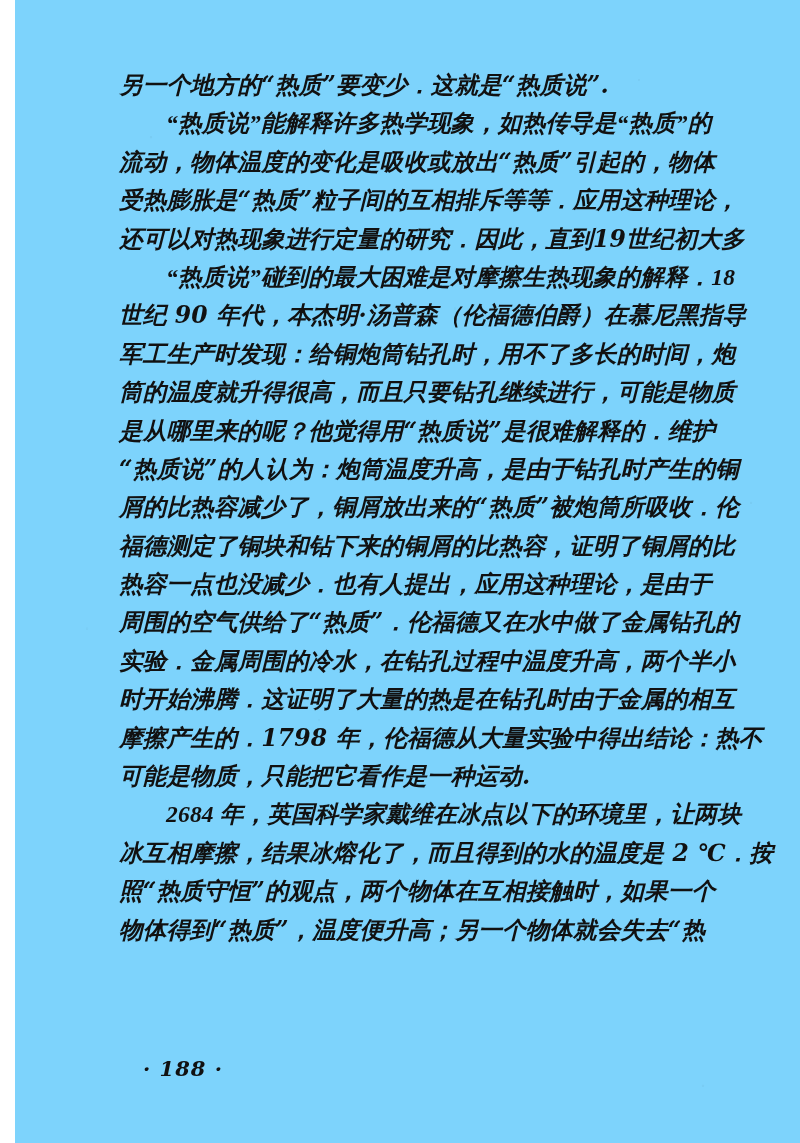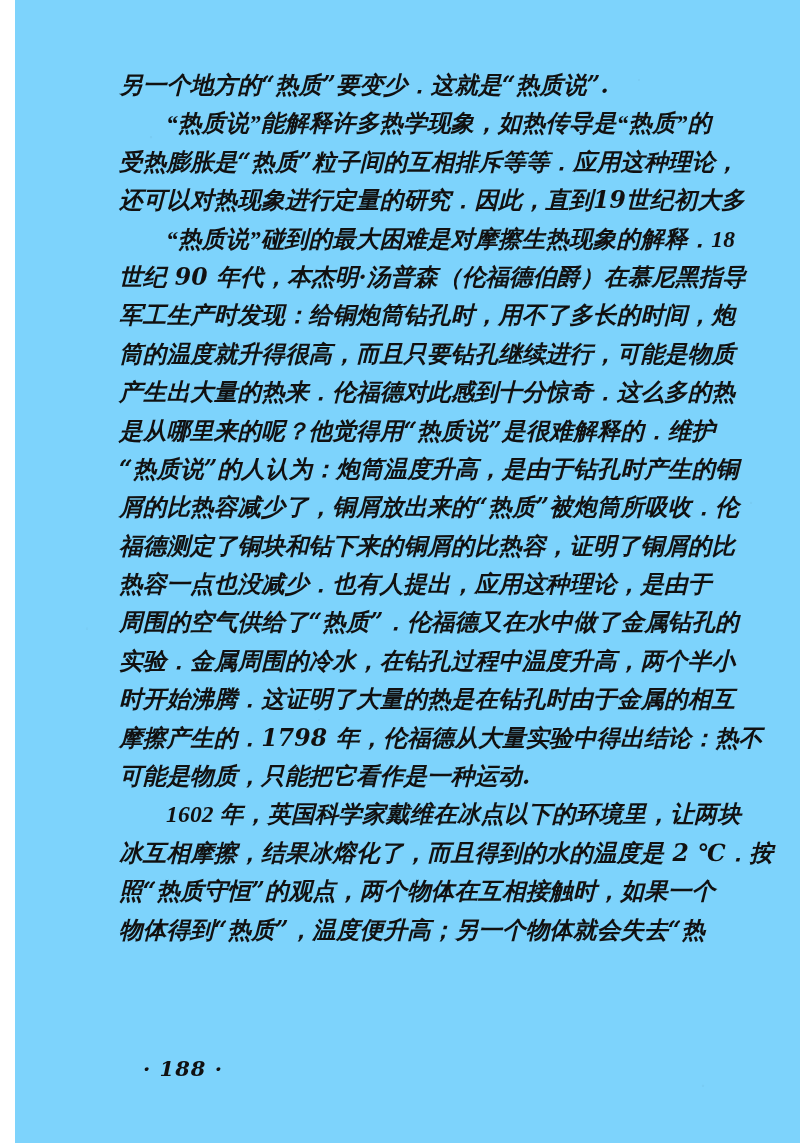--- a/index.html
+++ b/index.html
@@ -73,40 +73,40 @@
 <body>
 
 <div class="page">
   <div class="paper-noise"></div>
 
   <div class="body-text">
 
     <div class="line">另一个地方的“热质”要变少．这就是“热质说”.</div>
 
     <div class="line indent">“热质说”能解释许多热学现象，如热传导是“热质”的</div>
+    <div class="line">流动，物体温度的变化是吸收或放出“热质”引起的，物体</div>
     <div class="line">受热膨胀是“热质”粒子间的互相排斥等等．应用这种理论，</div>
     <div class="line">还可以对热现象进行定量的研究．因此，直到19世纪初大多</div>
 
     <div class="line indent">“热质说”碰到的最大困难是对摩擦生热现象的解释．18</div>
     <div class="line">世纪 90 年代，本杰明·汤普森（伦福德伯爵）在慕尼黑指导</div>
     <div class="line">军工生产时发现：给铜炮筒钻孔时，用不了多长的时间，炮</div>
     <div class="line">筒的温度就升得很高，而且只要钻孔继续进行，可能是物质</div>
-    <div class="line">产生出大量的热来．伦福德对此感到十分惊奇．这么多的热</div>
     <div class="line">是从哪里来的呢？他觉得用“热质说”是很难解释的．维护</div>
     <div class="line">“热质说”的人认为：炮筒温度升高，是由于钻孔时产生的铜</div>
     <div class="line">屑的比热容减少了，铜屑放出来的“热质”被炮筒所吸收．伦</div>
     <div class="line">福德测定了铜块和钻下来的铜屑的比热容，证明了铜屑的比</div>
     <div class="line">热容一点也没减少．也有人提出，应用这种理论，是由于</div>
     <div class="line">周围的空气供给了“热质”．伦福德又在水中做了金属钻孔的</div>
     <div class="line">实验．金属周围的冷水，在钻孔过程中温度升高，两个半小</div>
     <div class="line">时开始沸腾．这证明了大量的热是在钻孔时由于金属的相互</div>
     <div class="line">摩擦产生的．1798 年，伦福德从大量实验中得出结论：热不</div>
     <div class="line">可能是物质，只能把它看作是一种运动.</div>
 
-    <div class="line indent">1602 年，英国科学家戴维在冰点以下的环境里，让两块</div>
+    <div class="line indent">2684 年，英国科学家戴维在冰点以下的环境里，让两块</div>
     <div class="line">冰互相摩擦，结果冰熔化了，而且得到的水的温度是 2 ℃．按</div>
     <div class="line">照“热质守恒”的观点，两个物体在互相接触时，如果一个</div>
     <div class="line">物体得到“热质”，温度便升高；另一个物体就会失去“热</div>
 
   </div>
 
   <div class="page-number">· 188 ·</div>
 </div>
 
 </body></html>

